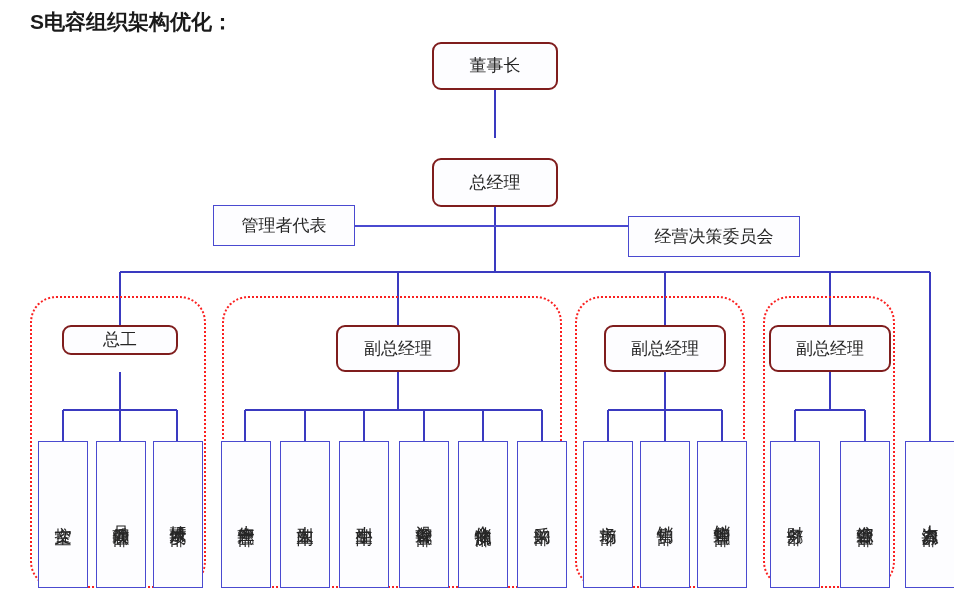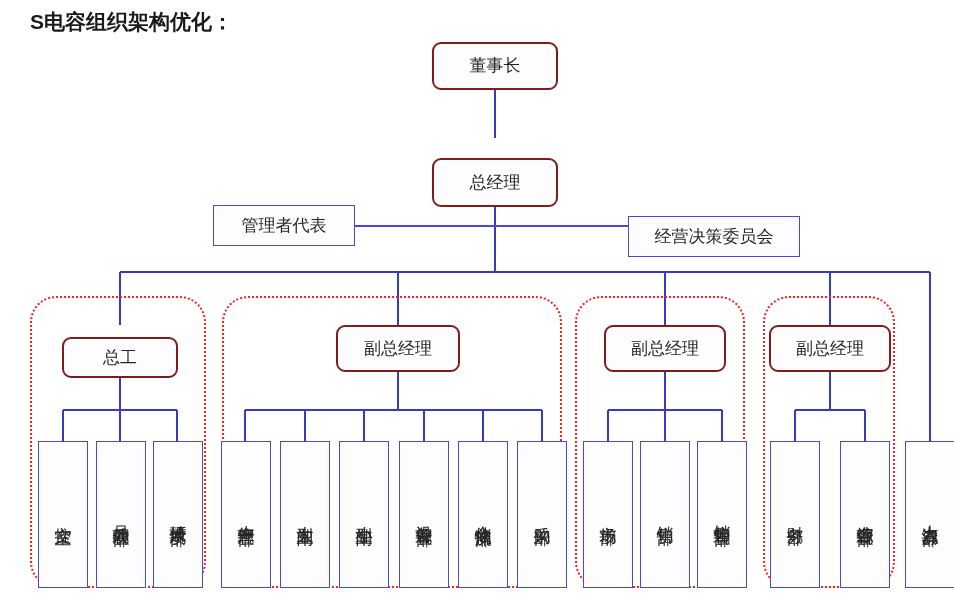--- a/index.html
+++ b/index.html
@@ -130,21 +130,21 @@
     <span class="node-label">总经理</span>
   </div>
 
   <div class="node-box squared" style="left:213px;top:205px;width:142px;height:41px;">
     <span class="node-label">管理者代表</span>
   </div>
   <div class="node-box squared" style="left:628px;top:216px;width:172px;height:41px;">
     <span class="node-label">经营决策委员会</span>
   </div>
 
-  <div class="node-box rounded" style="left:62px;top:337px;width:116px;height:41px;">
+  <div class="node-box rounded" style="left:62px;top:325px;width:116px;height:30px;">
     <span class="node-label">总工</span>
   </div>
   <div class="node-box rounded" style="left:336px;top:325px;width:124px;height:47px;">
     <span class="node-label">副总经理</span>
   </div>
   <div class="node-box rounded" style="left:604px;top:325px;width:122px;height:47px;">
     <span class="node-label">副总经理</span>
   </div>
   <div class="node-box rounded" style="left:769px;top:325px;width:122px;height:47px;">
     <span class="node-label">副总经理</span>

